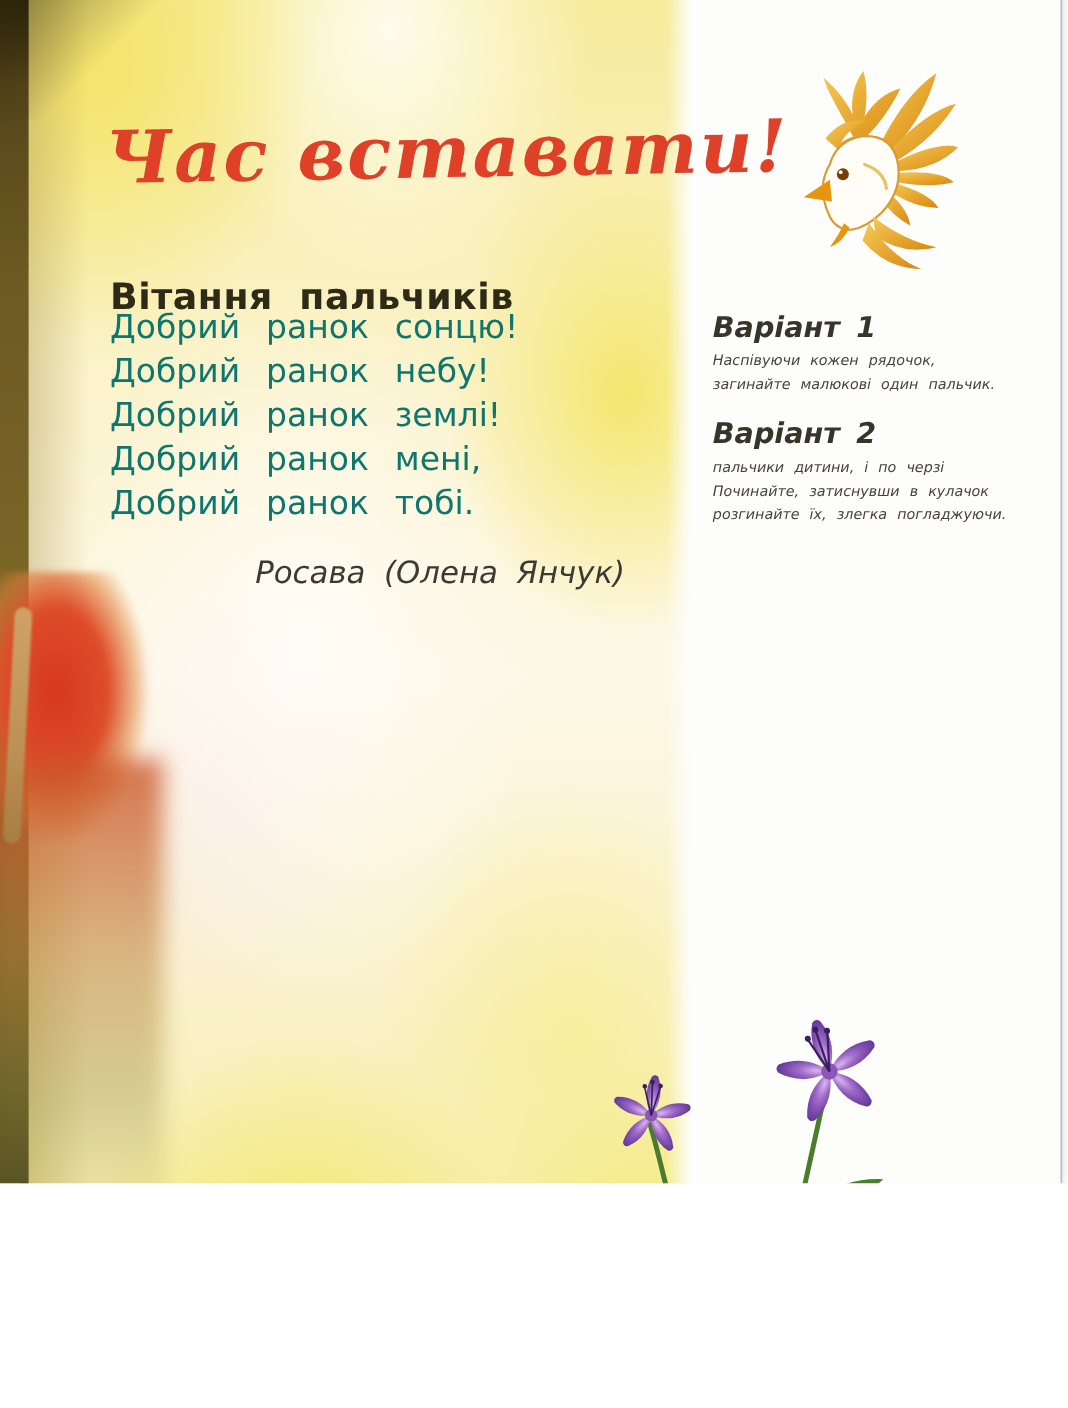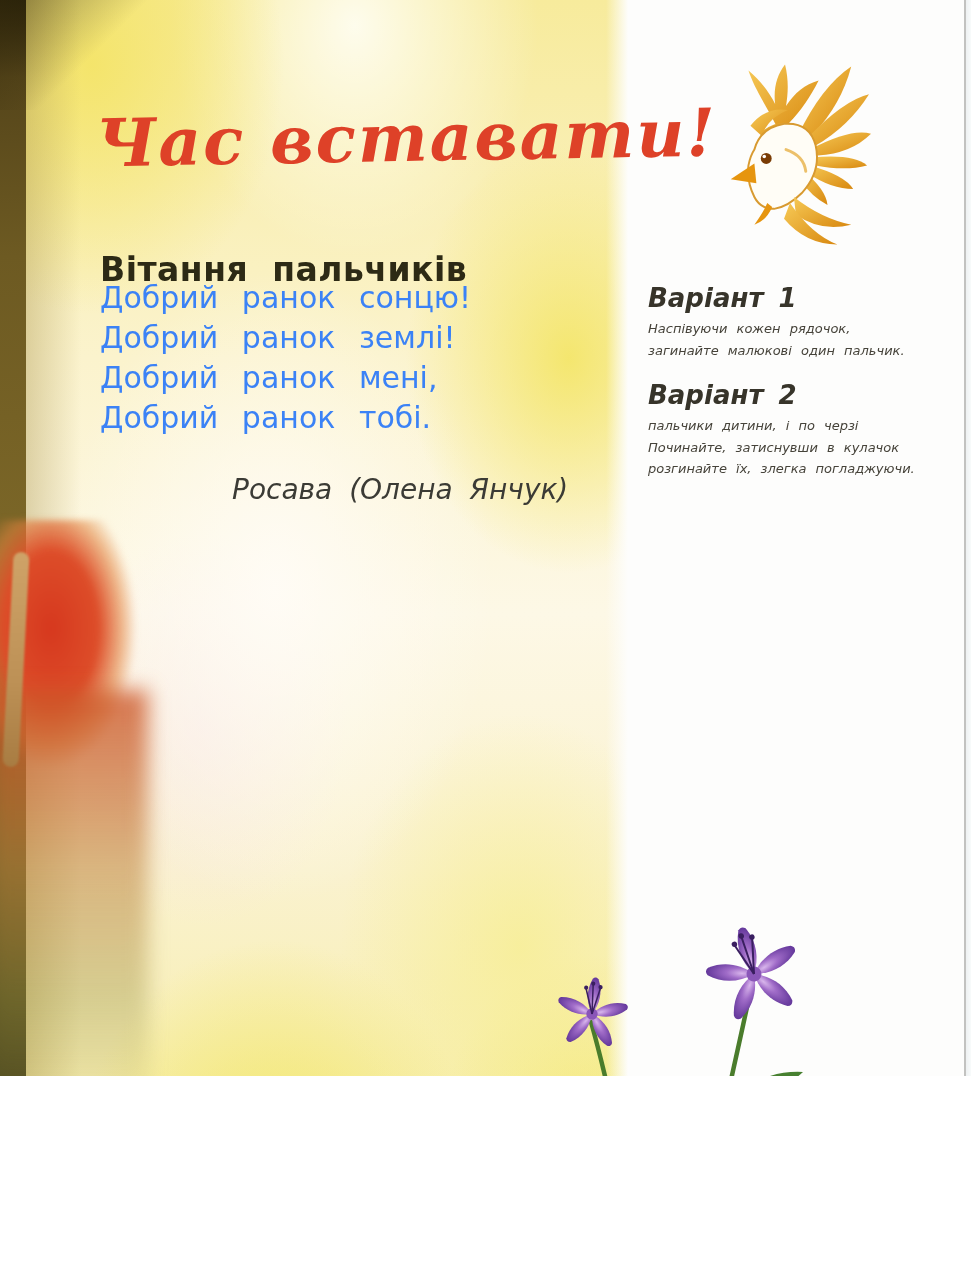--- a/index.html
+++ b/index.html
@@ -68,24 +68,24 @@
   .title{
     position:absolute;left:96px;top:102px;
     font-family:"DejaVu Serif","Liberation Serif",serif;
     font-style:italic;font-weight:700;font-size:66px;line-height:1.1;
     color:#de4128;letter-spacing:2px;transform:rotate(-1deg);white-space:nowrap;
   }
   .section-heading{
     position:absolute;left:100px;top:222px;
     font-size:33px;font-weight:700;color:#2d2a15;letter-spacing:0.5px;word-spacing:12px;white-space:nowrap;margin-top:28px;
   }
-  .poem{position:absolute;left:100px;top:278px;font-size:30px;line-height:40px;color:#3b82f6;word-spacing:14px;}
+  .poem{position:absolute;left:100px;top:278px;font-size:30px;line-height:40px;color:#0f766e;word-spacing:14px;}
   .poem-line{white-space:nowrap;}
   .attribution{
-    position:absolute;left:232px;top:473px;font-size:28px;font-style:italic;
+    position:absolute;left:232px;top:504px;font-size:28px;font-style:italic;
     color:#3b3b35;word-spacing:8px;white-space:nowrap;
   }
   .notes{position:absolute;left:648px;top:283px;width:312px;color:#46433a;}
   .variant-heading{font-size:26px;font-weight:700;font-style:italic;color:#37342a;word-spacing:6px;margin:0 0 5px 0;}
   .variant-heading.second{margin-top:19px;}
   .variant-line{font-size:13px;line-height:21.5px;font-style:italic;word-spacing:5px;white-space:nowrap;}
   .page-number{position:absolute;left:886px;top:1188px;font-size:27px;color:#4c5158;}
   
   .bird{position:absolute;left:703px;top:57px;width:168px;height:196px;}
   .flowers{position:absolute;left:385px;top:922px;width:586px;height:358px;}
@@ -103,20 +103,21 @@
   <div class="corner-dark"></div>
   <div class="twig"></div>
   <div class="page-edge-line"></div>
   <div class="page-edge-outer"></div>
 
   <div class="title">Час вставати!</div>
   <div class="section-heading">Вітання пальчиків</div>
 
   <div class="poem">
     <div class="poem-line">Добрий ранок сонцю!</div>
+    <div class="poem-line">Добрий ранок небу!</div>
     <div class="poem-line">Добрий ранок землі!</div>
     <div class="poem-line">Добрий ранок мені,</div>
     <div class="poem-line">Добрий ранок тобі.</div>
   </div>
   <div class="attribution">Росава (Олена Янчук)</div>
 
   <div class="notes">
     <div class="variant-heading">Варіант 1</div>
     <div class="variant-line">Наспівуючи кожен рядочок,</div>
     <div class="variant-line">загинайте малюкові один пальчик.</div>

